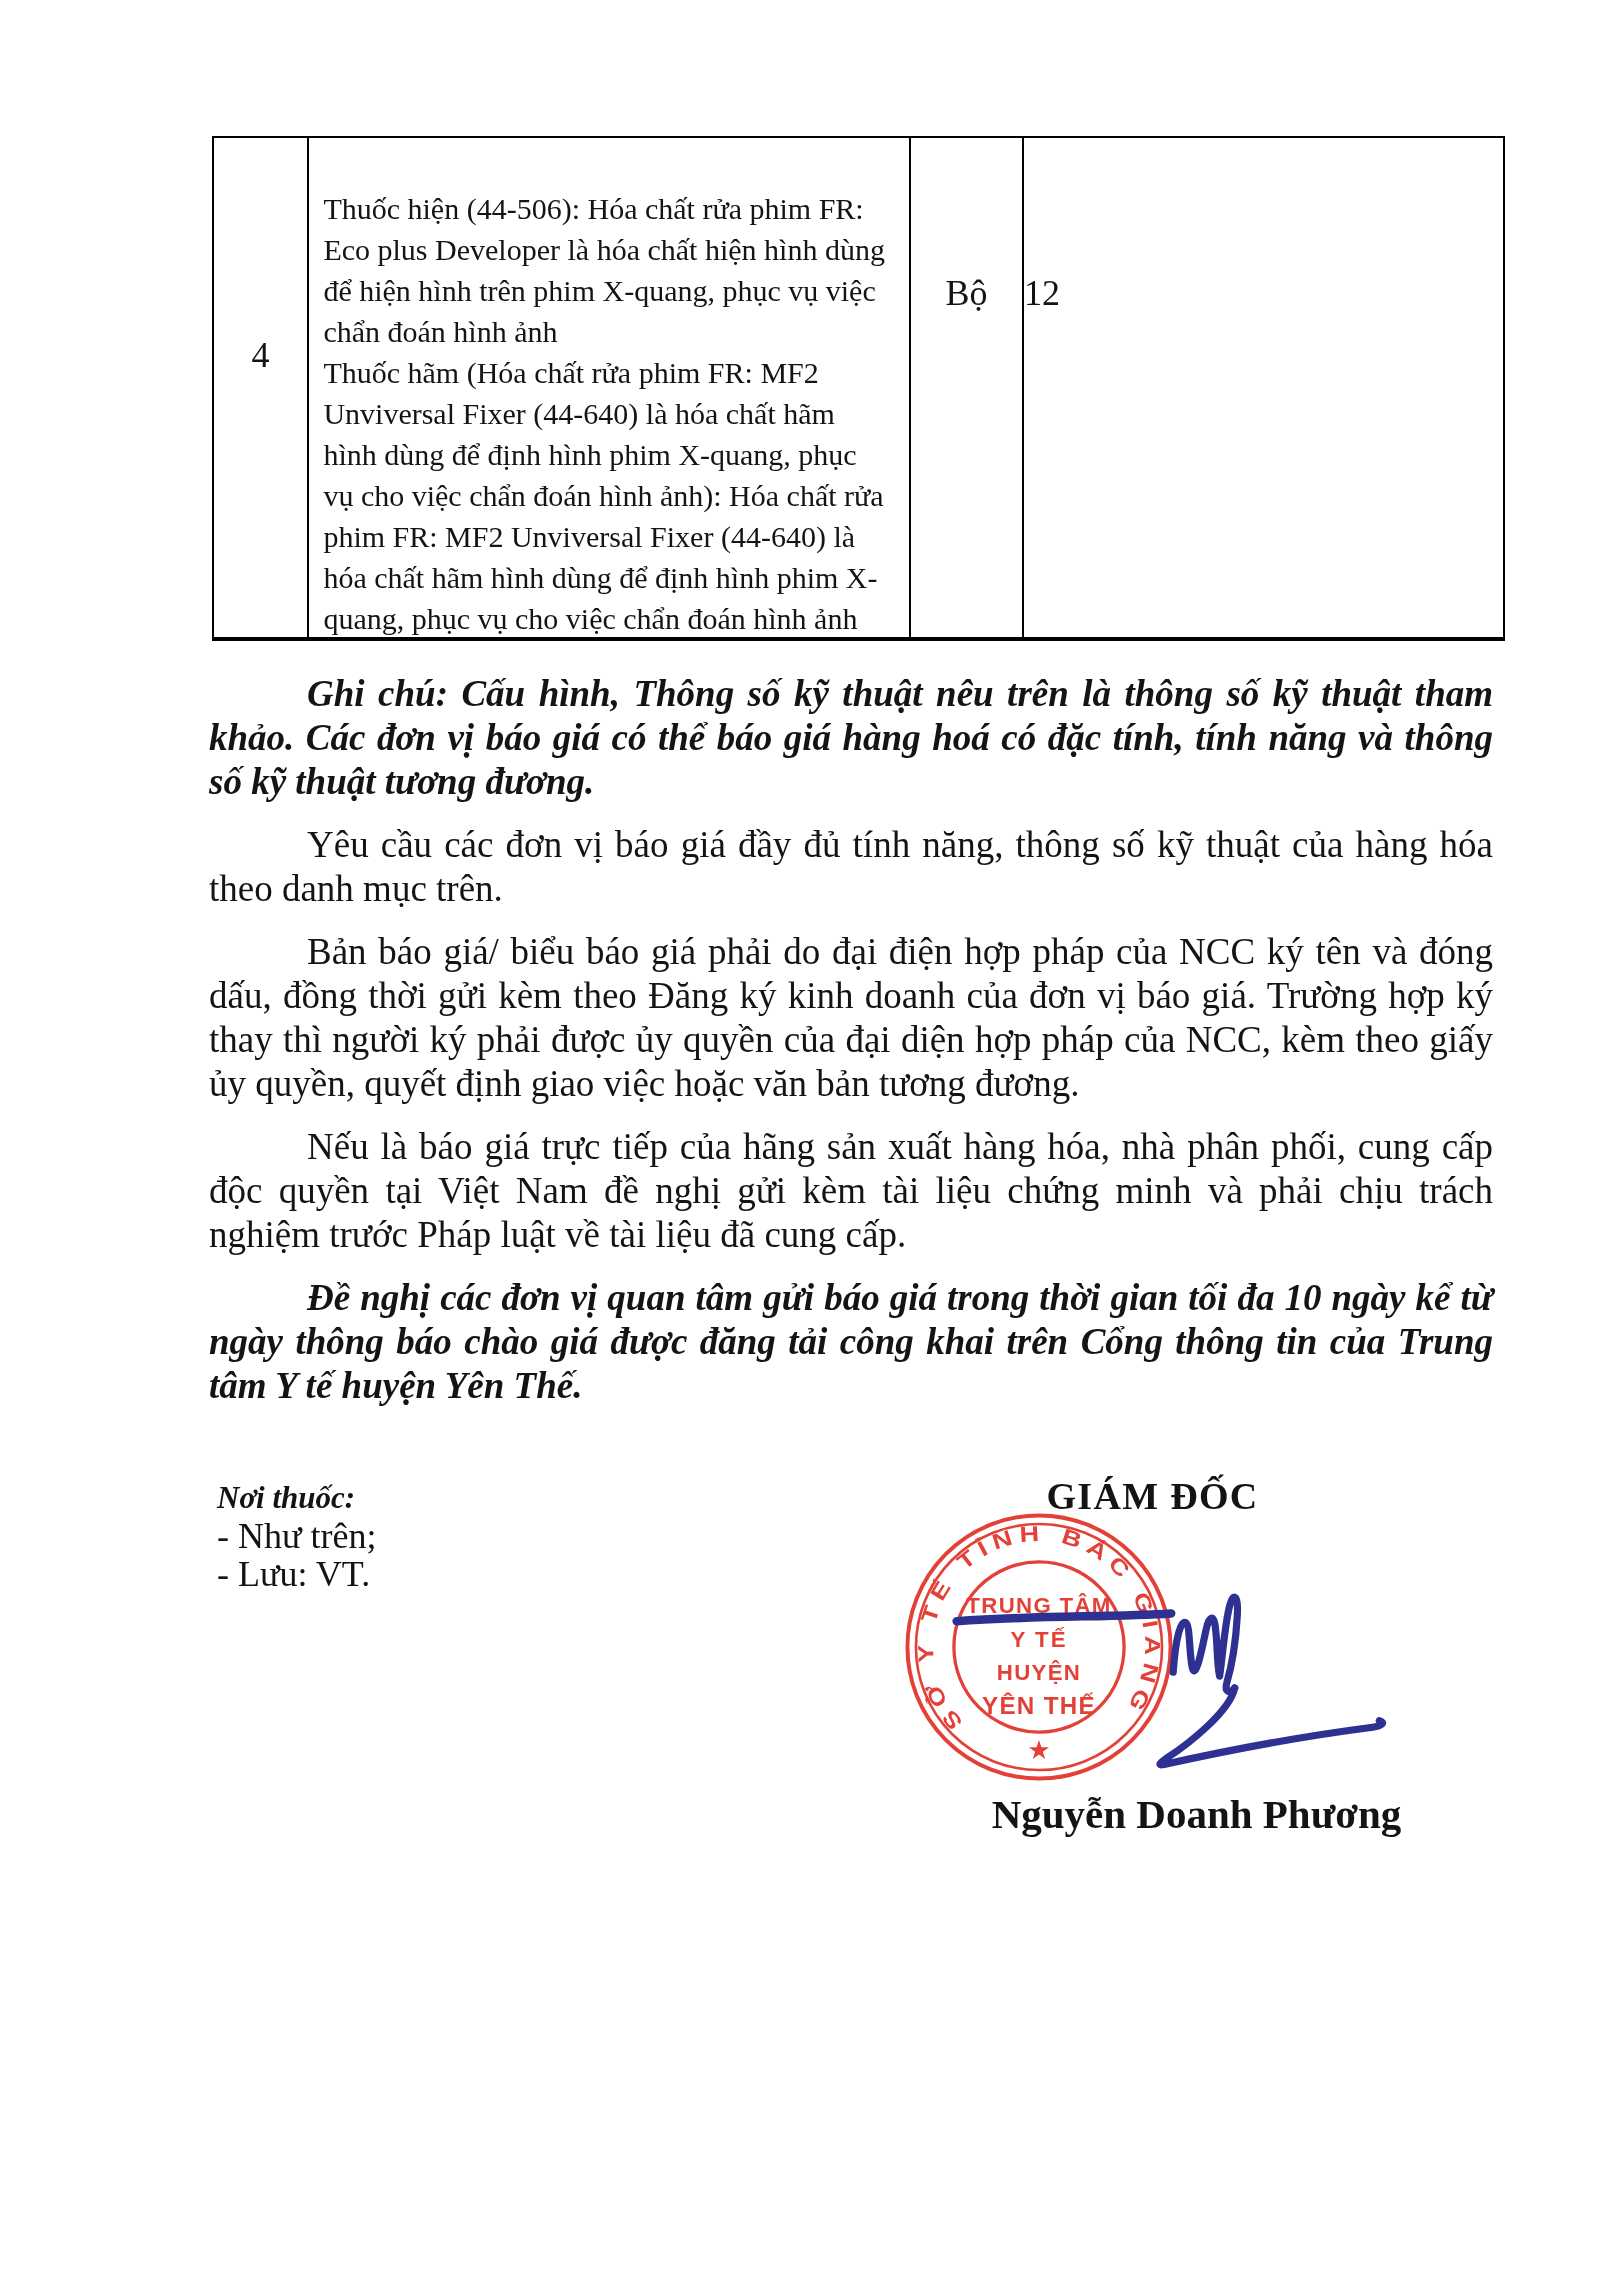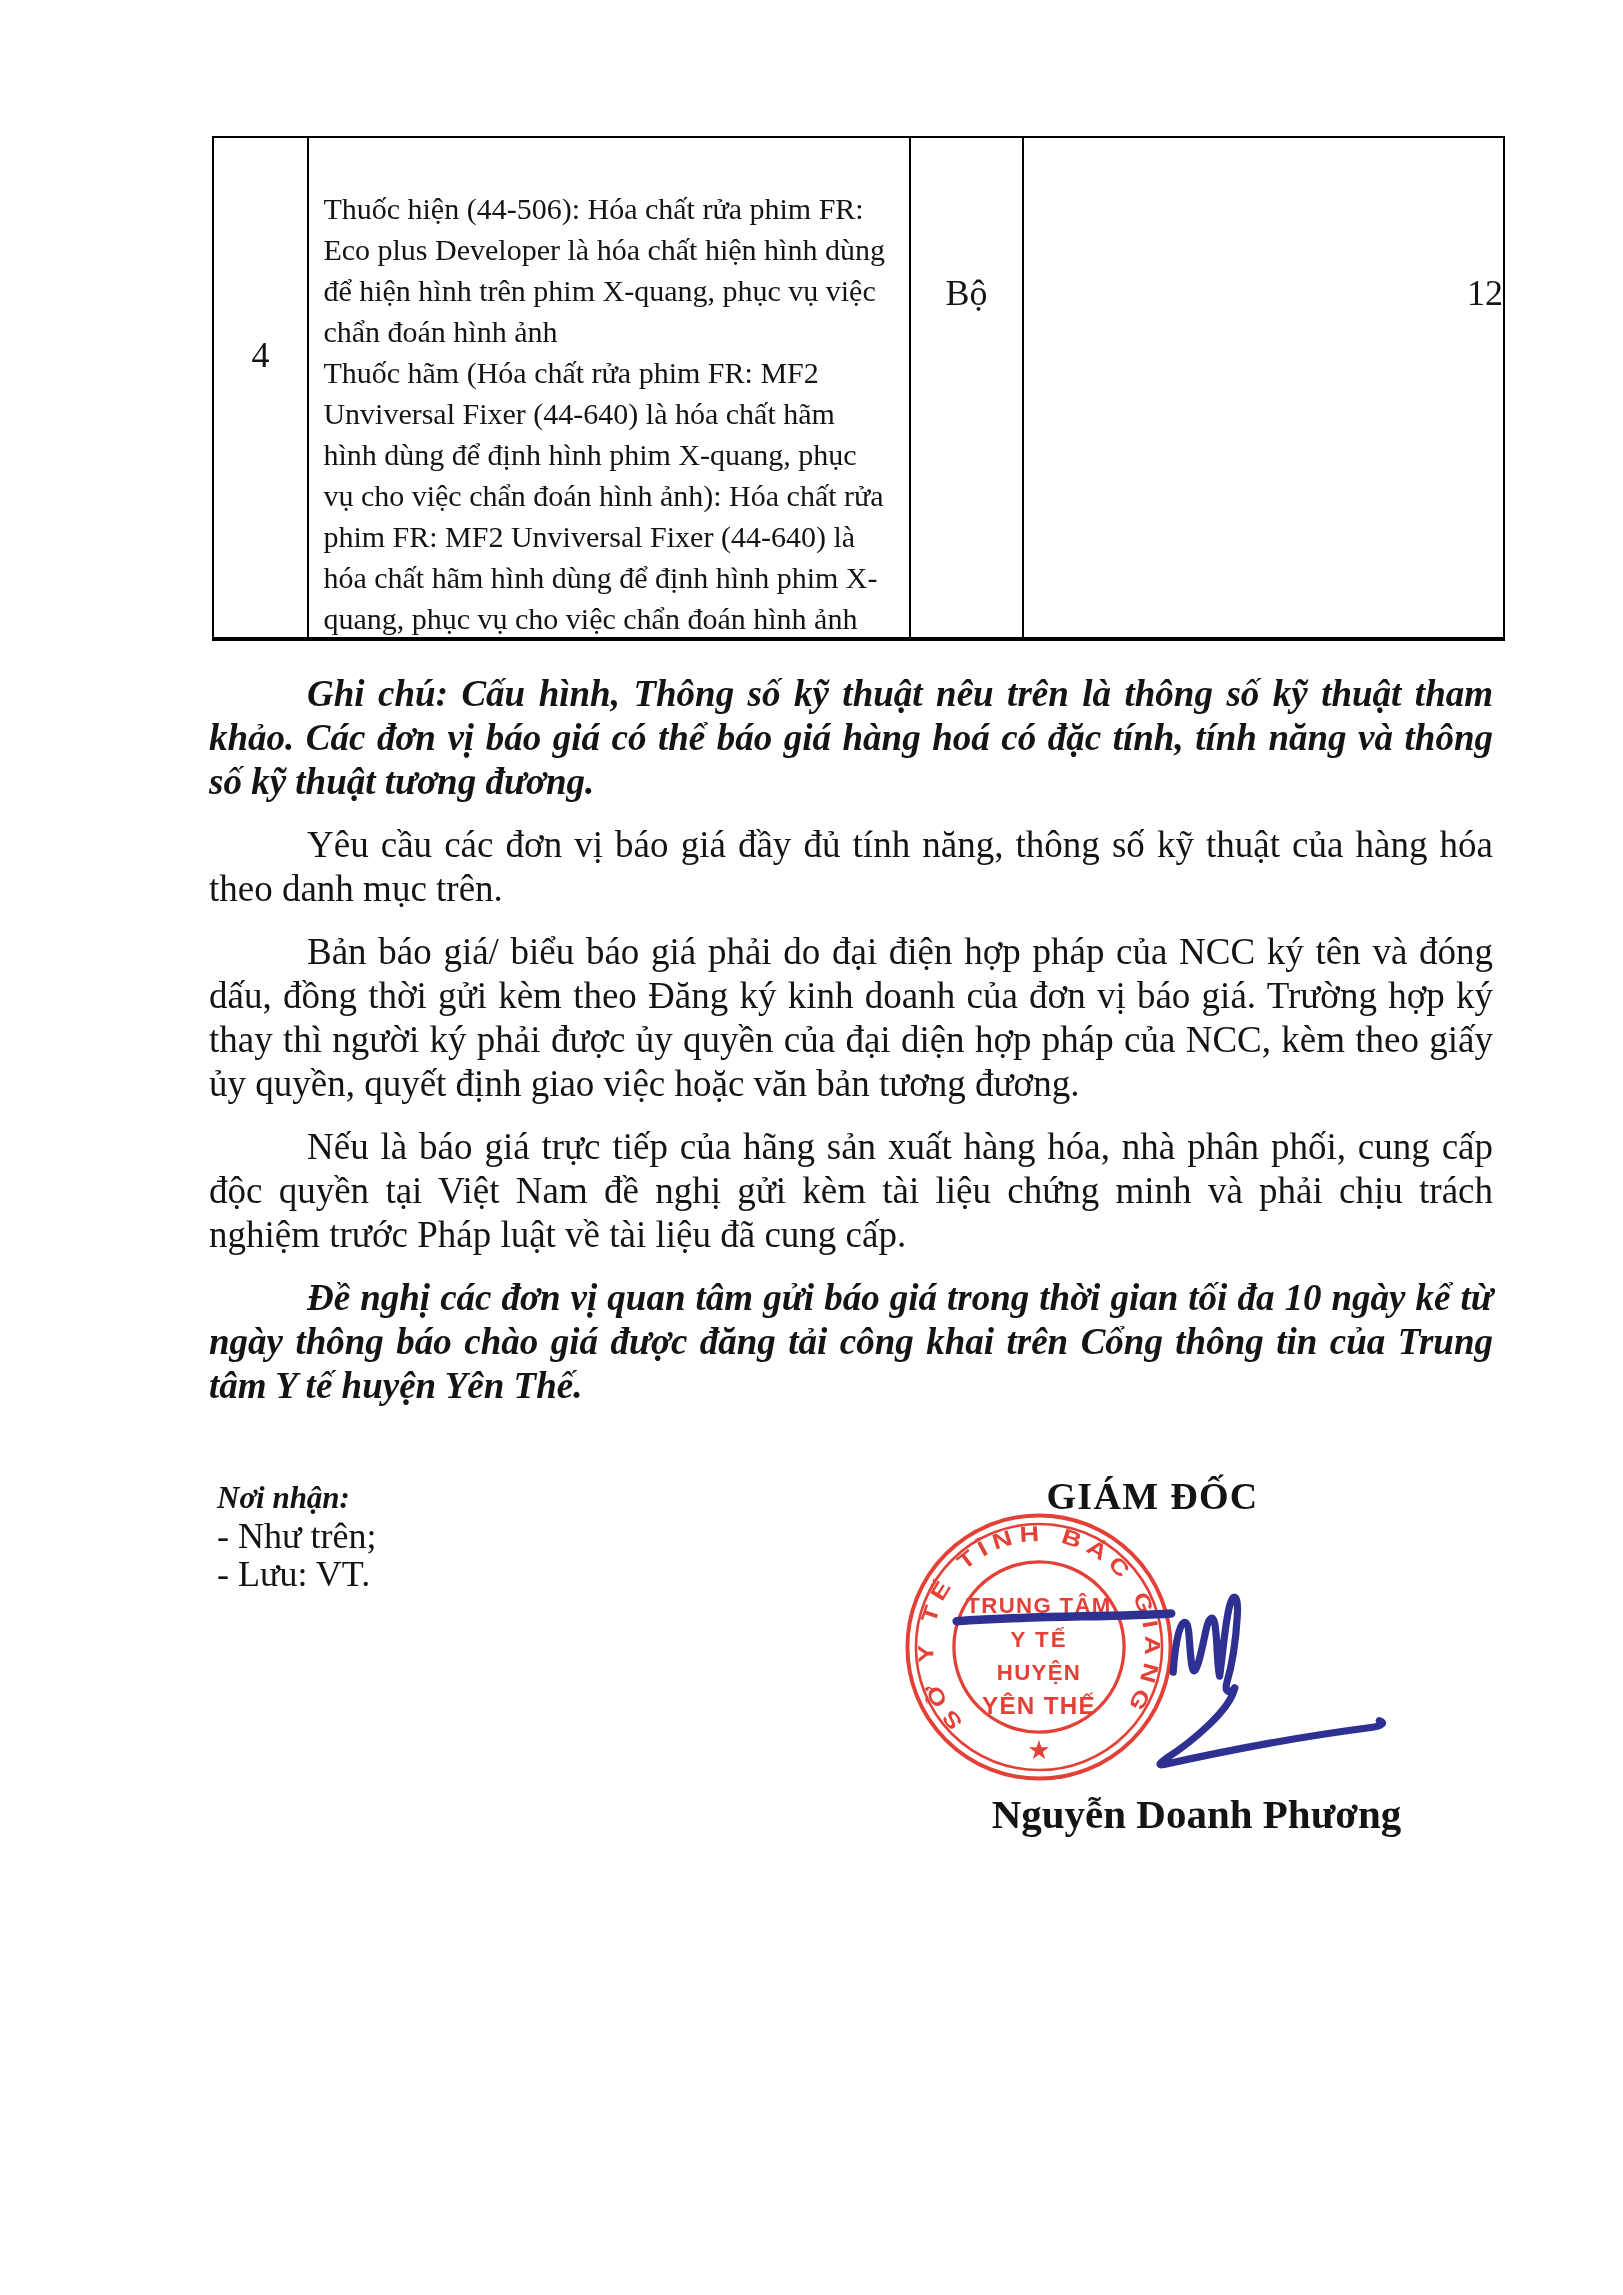--- a/index.html
+++ b/index.html
@@ -22,21 +22,21 @@
     display: flex;
   }
   .cell { box-sizing: border-box; height: 100%; overflow: hidden; }
   .cell + .cell { border-left: 2px solid #000; }
   .c-stt  { width: 93px; text-align: center; padding-top: 196px; font-size: 36px; }
   .c-name { width: 368px; padding: 105px 23px 0 21px; font-size: 36px; font-weight: bold;
             line-height: 48px; white-space: pre-line; }
   .c-desc { width: 602px; padding: 9.2px 13px 0 14.4px; font-size: 30px;
             line-height: 41px; white-space: pre-line; }
   .c-unit { width: 113px; text-align: center; padding-top: 134px; font-size: 36px; }
-  .c-qty  { flex: 1; text-align: right; padding-top: 134px; font-size: 36px; }
+  .c-qty  { flex: 1; text-align: left; padding-top: 134px; font-size: 36px; }
 
   
   .paras {
     position: absolute; left: 209px; top: 672px; width: 1284px;
   }
   .paras p {
     margin: 0 0 19px 0;
     font-size: 37px; line-height: 44px;
     text-align: justify; text-indent: 98px;
   }
@@ -96,21 +96,21 @@
 
   <div class="paras">
     <p class="bi">Ghi chú: Cấu hình, Thông số kỹ thuật nêu trên là thông số kỹ thuật tham khảo. Các đơn vị báo giá có thể báo giá hàng hoá có đặc tính, tính năng và thông số kỹ thuật tương đương.</p>
     <p>Yêu cầu các đơn vị báo giá đầy đủ tính năng, thông số kỹ thuật của hàng hóa theo danh mục trên.</p>
     <p>Bản báo giá/ biểu báo giá phải do đại điện hợp pháp của NCC ký tên và đóng dấu, đồng thời gửi kèm theo Đăng ký kinh doanh của đơn vị báo giá. Trường hợp ký thay thì người ký phải được ủy quyền của đại diện hợp pháp của NCC, kèm theo giấy ủy quyền, quyết định giao việc hoặc văn bản tương đương.</p>
     <p>Nếu là báo giá trực tiếp của hãng sản xuất hàng hóa, nhà phân phối, cung cấp độc quyền tại Việt Nam đề nghị gửi kèm tài liệu chứng minh và phải chịu trách nghiệm trước Pháp luật về tài liệu đã cung cấp.</p>
     <p class="bi">Đề nghị các đơn vị quan tâm gửi báo giá trong thời gian tối đa 10 ngày kể từ ngày thông báo chào giá được đăng tải công khai trên Cổng thông tin của Trung tâm Y tế huyện Yên Thế.</p>
   </div>
 
   <div class="recipients">
-    <div class="recipients-label">Nơi nhận:</div>
+    <div class="recipients-label">Nơi thuốc:</div>
     <div class="recipient-line">- Như trên;</div>
     <div class="recipient-line">- Lưu: VT.</div>
   </div>
 
   <div class="director-title">GIÁM ĐỐC</div>
   <div class="signer-name">Nguyễn Doanh Phương</div>
 
   <svg class="stamp-svg" viewBox="0 0 440 440" aria-hidden="true">
     <g fill="none" stroke="#e02d22">
       <circle cx="220" cy="220" r="201" stroke-width="6"></circle>

